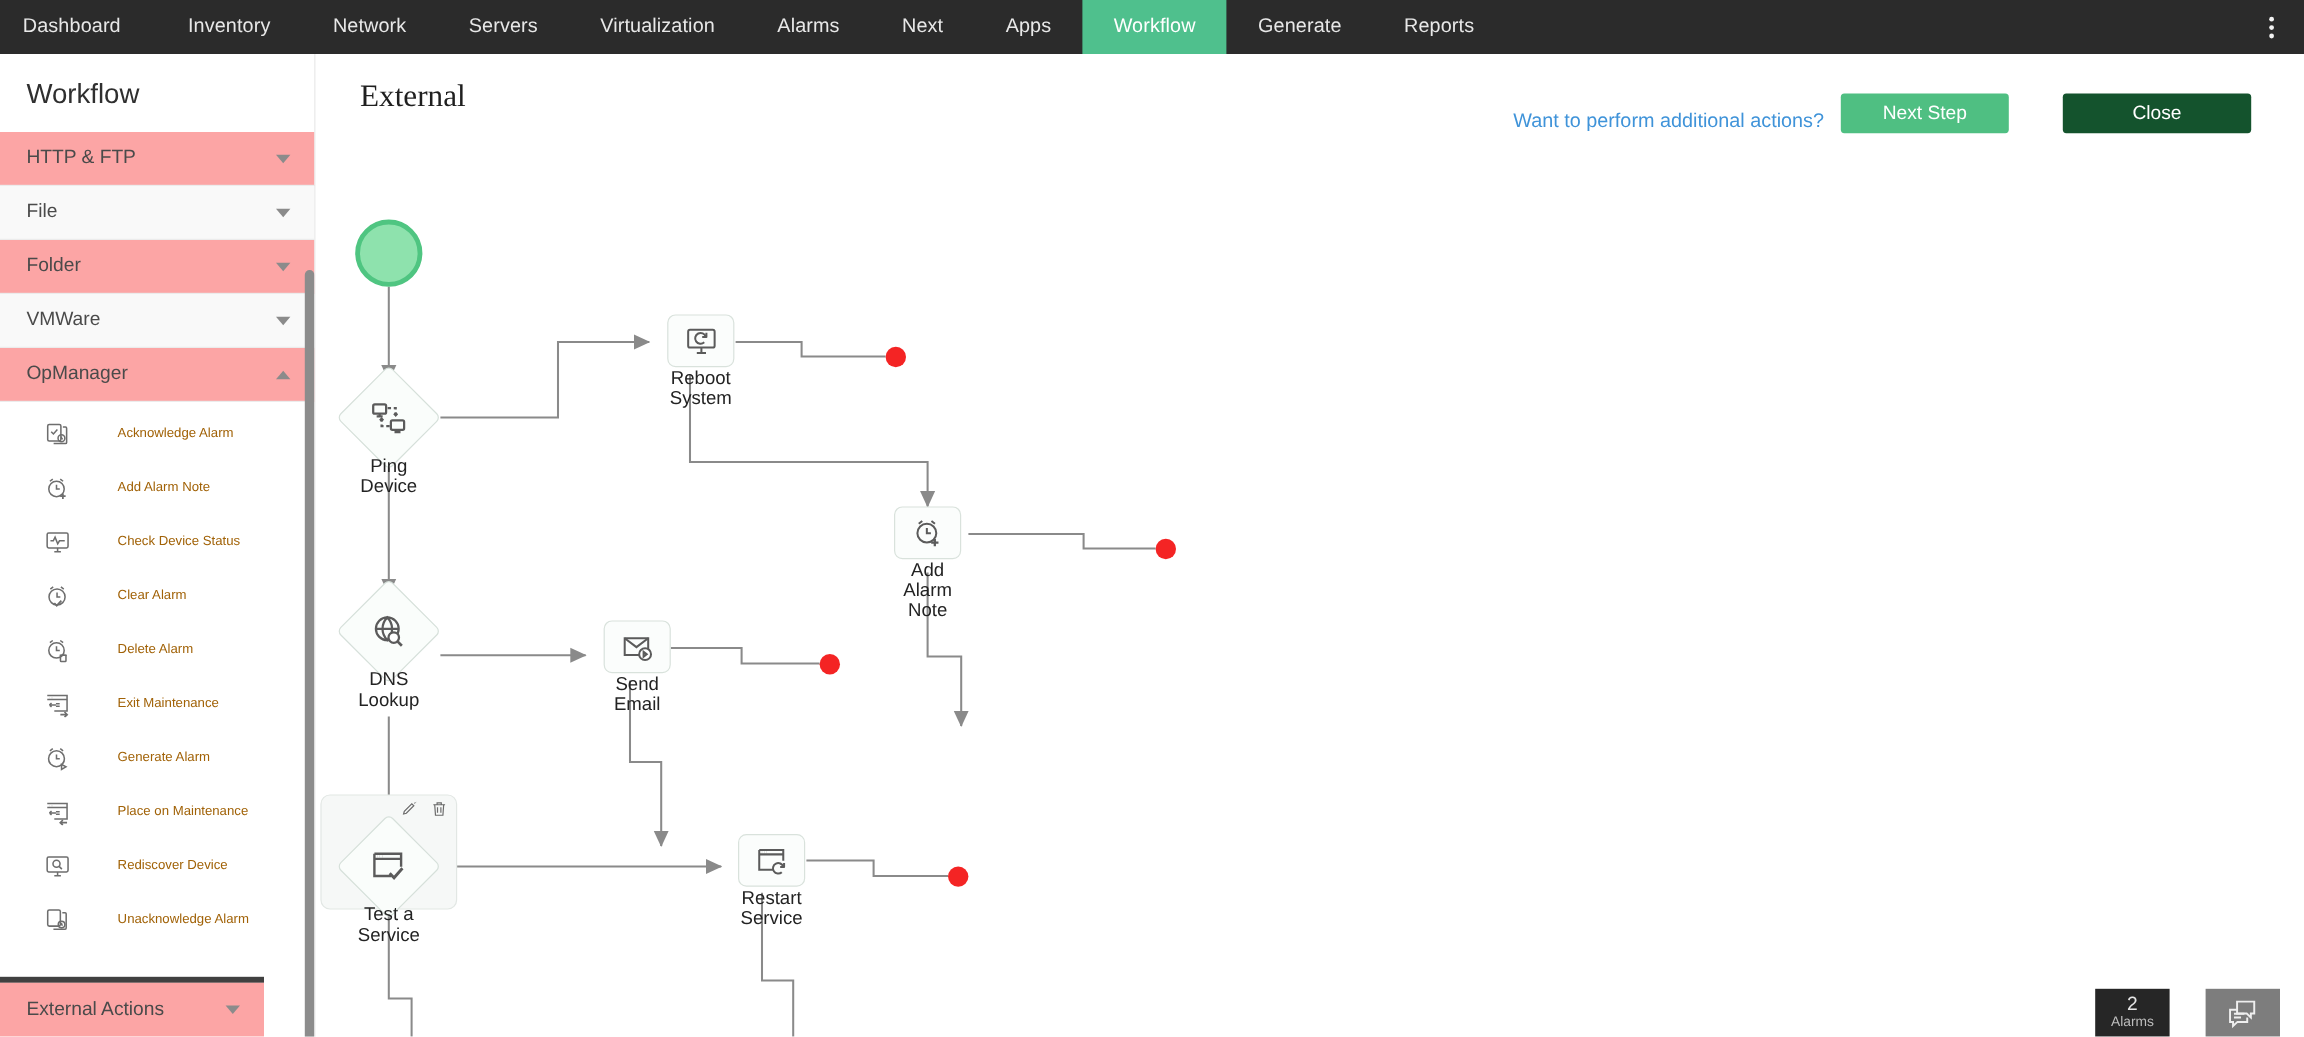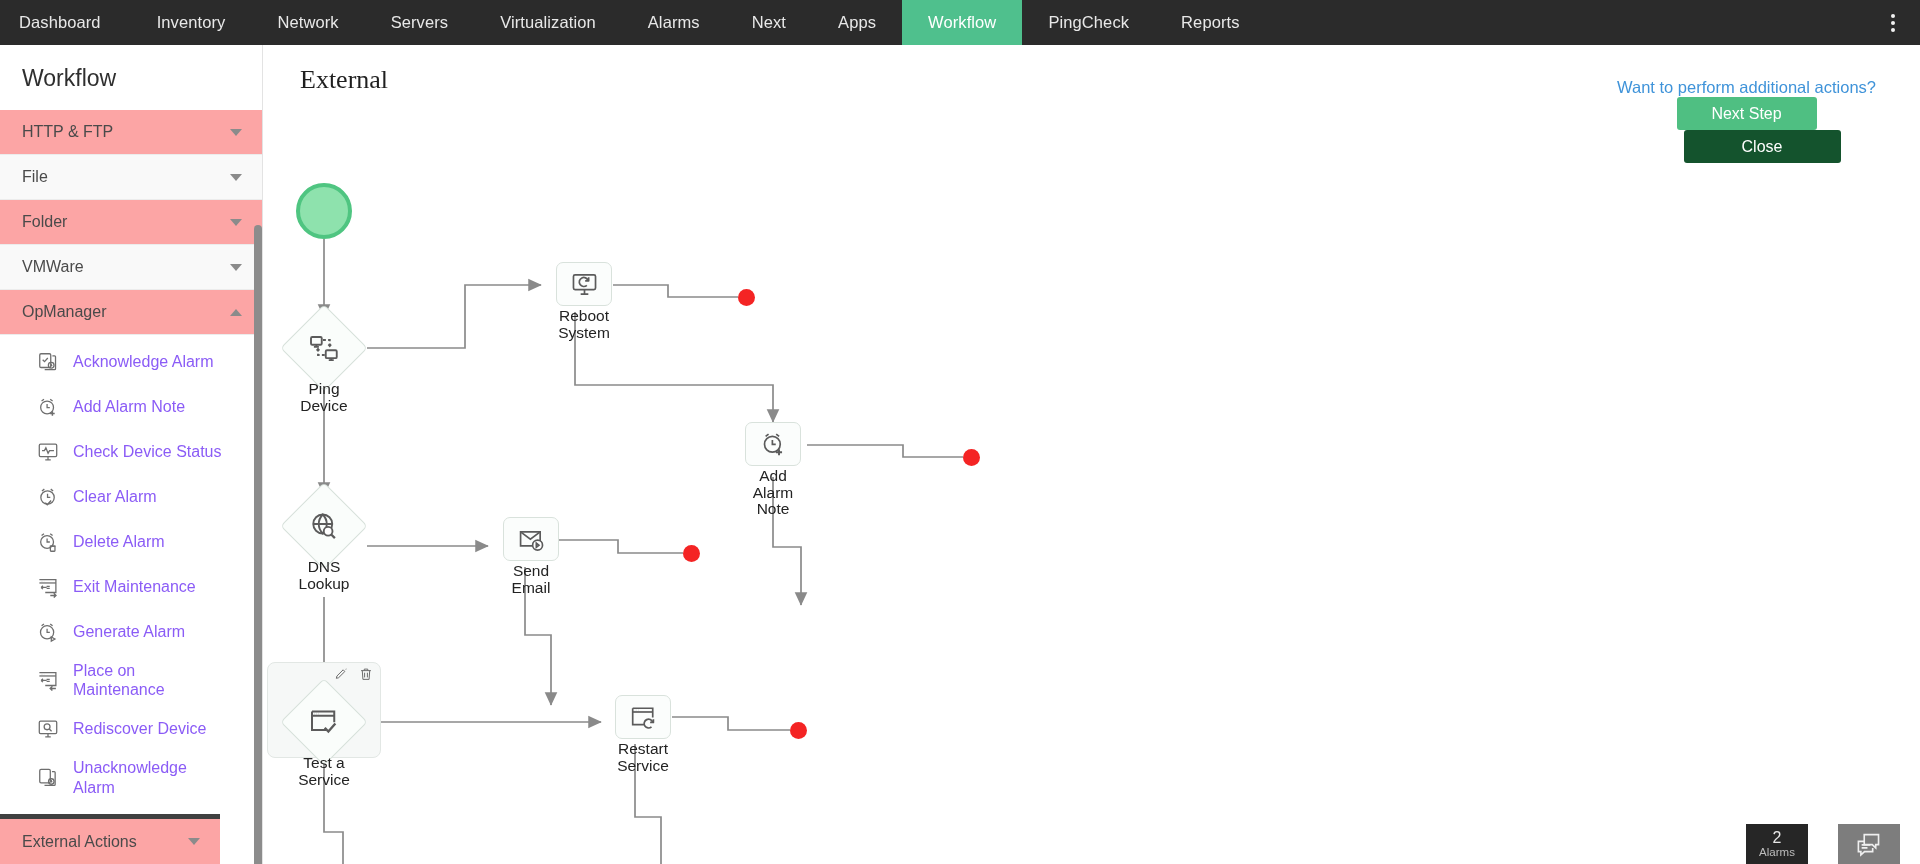--- a/index.html
+++ b/index.html
@@ -84,22 +84,23 @@
     padding: 7px 10px 7px 36px;
     min-height: 45px;
     cursor: pointer;
   }
   .action-item .ico {
     flex: 0 0 24px; width: 24px; height: 24px;
     display: flex; align-items: center; justify-content: center;
   }
   .action-item .ico svg { width: 22px; height: 22px; display: block; }
   .action-label {
-    font-size: 16px; color: #8b5cf6; line-height: 1.2;
+    font-size: 11px; color: #a16207; line-height: 1.2;
     max-width: 150px;
+    margin-left: 25px;
   }
   .sidebar-bottom {
     position: absolute; bottom: 0; left: 0; width: 220px;
     background: #efefef;
     border-top: 5px solid #404040;
   }
   .side-scrollbar {
     position: absolute;
     left: 254px; top: 180px;
     width: 8px; height: 650px;
@@ -119,21 +120,21 @@
     display: flex; align-items: center;
   }
   .page-title {
     position: absolute; left: 37px; top: 20px;
     font-family: "Liberation Serif", serif;
     font-size: 26px;
     color: #1f1f1f;
   }
   .header-actions {
     position: absolute; right: 44px; top: 33px;
-    display: flex; align-items: center;  flex-direction: column;
+    display: flex; align-items: flex-end; gap: 14px;
   }
   .link-more {
     color: #3f93d9;
     font-size: 16.5px;
     cursor: pointer;
   }
   .btn {
     min-width: 140px;
     height: 33px;
     border: none; border-radius: 3px;
@@ -276,21 +277,21 @@
     <div class="nav-item">
         <span>Next</span>
       </div>
     <div class="nav-item">
         <span>Apps</span>
       </div>
     <div class="nav-item active">
         <span>Workflow</span>
       </div>
     <div class="nav-item">
-        <span>PingCheck</span>
+        <span>Generate</span>
       </div>
     <div class="nav-item">
         <span>Reports</span>
       </div>
     <div class="nav-kebab">
       <span></span>
         <span></span>
         <span></span>
     </div>
   </div>

